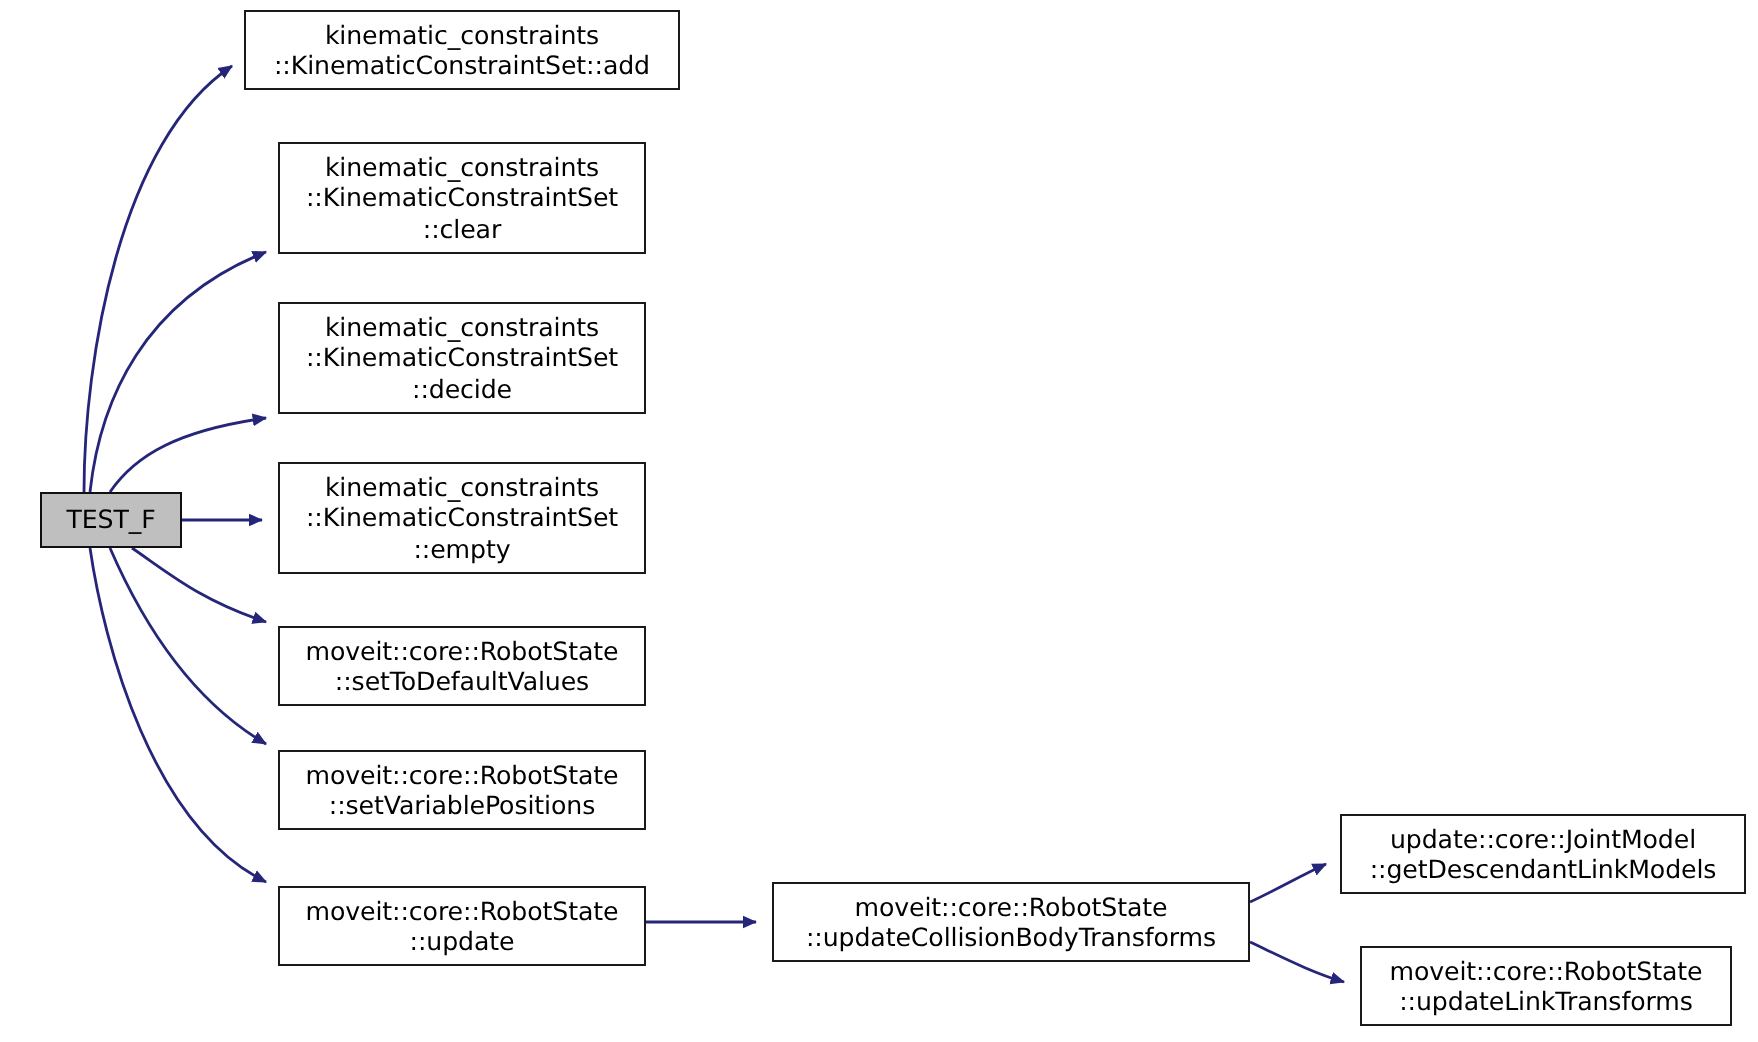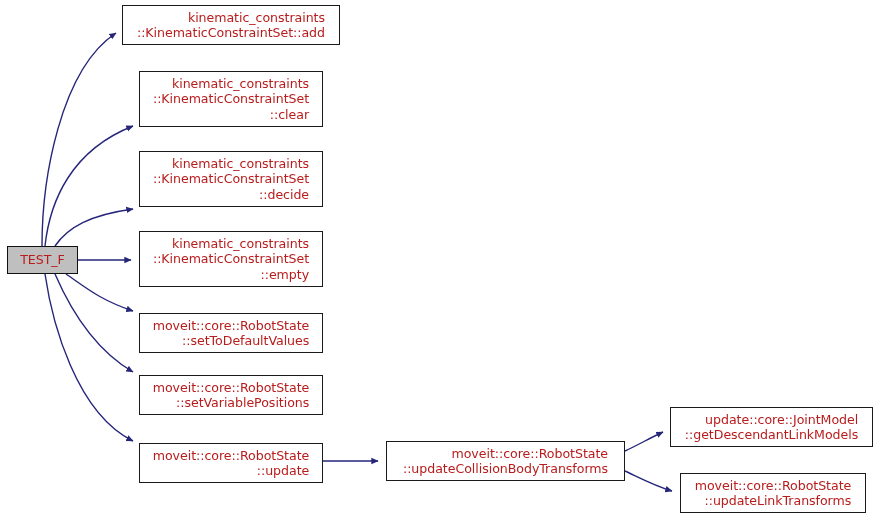--- a/index.html
+++ b/index.html
@@ -28,22 +28,22 @@
     pointer-events: none;
   }
   .node {
     position: absolute;
     box-sizing: border-box;
     border: 1px solid #1a1a1a;
     background: #ffffff;
     display: flex;
     align-items: center;
     justify-content: center;
-    text-align: right;
-    color: #b91c1c;
+    text-align: center;
+    color: #000000;
     font-family: "DejaVu Sans", sans-serif;
     font-size: 12.6px;
     line-height: 15.5px;
     letter-spacing: -0.05px;
     z-index: 2;
     overflow: hidden;
   }
   .node .lbl {
     display: block;
     white-space: pre-line;
@@ -71,21 +71,21 @@
         <path d="M 77,260 L 131,260" fill="none" stroke="#25257a" stroke-width="1.4" marker-end="url(#arrow)"></path>
         <path d="M 66,274 C 85,287 100,300 133,311" fill="none" stroke="#25257a" stroke-width="1.4" marker-end="url(#arrow)"></path>
         <path d="M 55,274 C 68,304 92,348 133,372" fill="none" stroke="#25257a" stroke-width="1.4" marker-end="url(#arrow)"></path>
         <path d="M 45,274 C 52,322 76,413 133,441" fill="none" stroke="#25257a" stroke-width="1.4" marker-end="url(#arrow)"></path>
         <path d="M 323,461 L 378,461" fill="none" stroke="#25257a" stroke-width="1.4" marker-end="url(#arrow)"></path>
         <path d="M 625,451 C 638,445 650,438 663,432" fill="none" stroke="#25257a" stroke-width="1.4" marker-end="url(#arrow)"></path>
         <path d="M 625,471 C 640,478 655,486 672,491" fill="none" stroke="#25257a" stroke-width="1.4" marker-end="url(#arrow)"></path>
       </g>
   </svg>
   <div id="node-layer">
-      <div class="node root" style="left: 7px; top: 246px; width: 71px; height: 28px;">
+      <div class="node root" style="left: 20px; top: 246px; width: 71px; height: 28px;">
         <span class="lbl">TEST_F</span>
       </div>
       <div class="node" style="left: 122px; top: 5px; width: 218px; height: 40px;">
         <span class="lbl">kinematic_constraints
 ::KinematicConstraintSet::add</span>
       </div>
       <div class="node" style="left: 139px; top: 71px; width: 184px; height: 56px;">
         <span class="lbl">kinematic_constraints
 ::KinematicConstraintSet
 ::clear</span>

